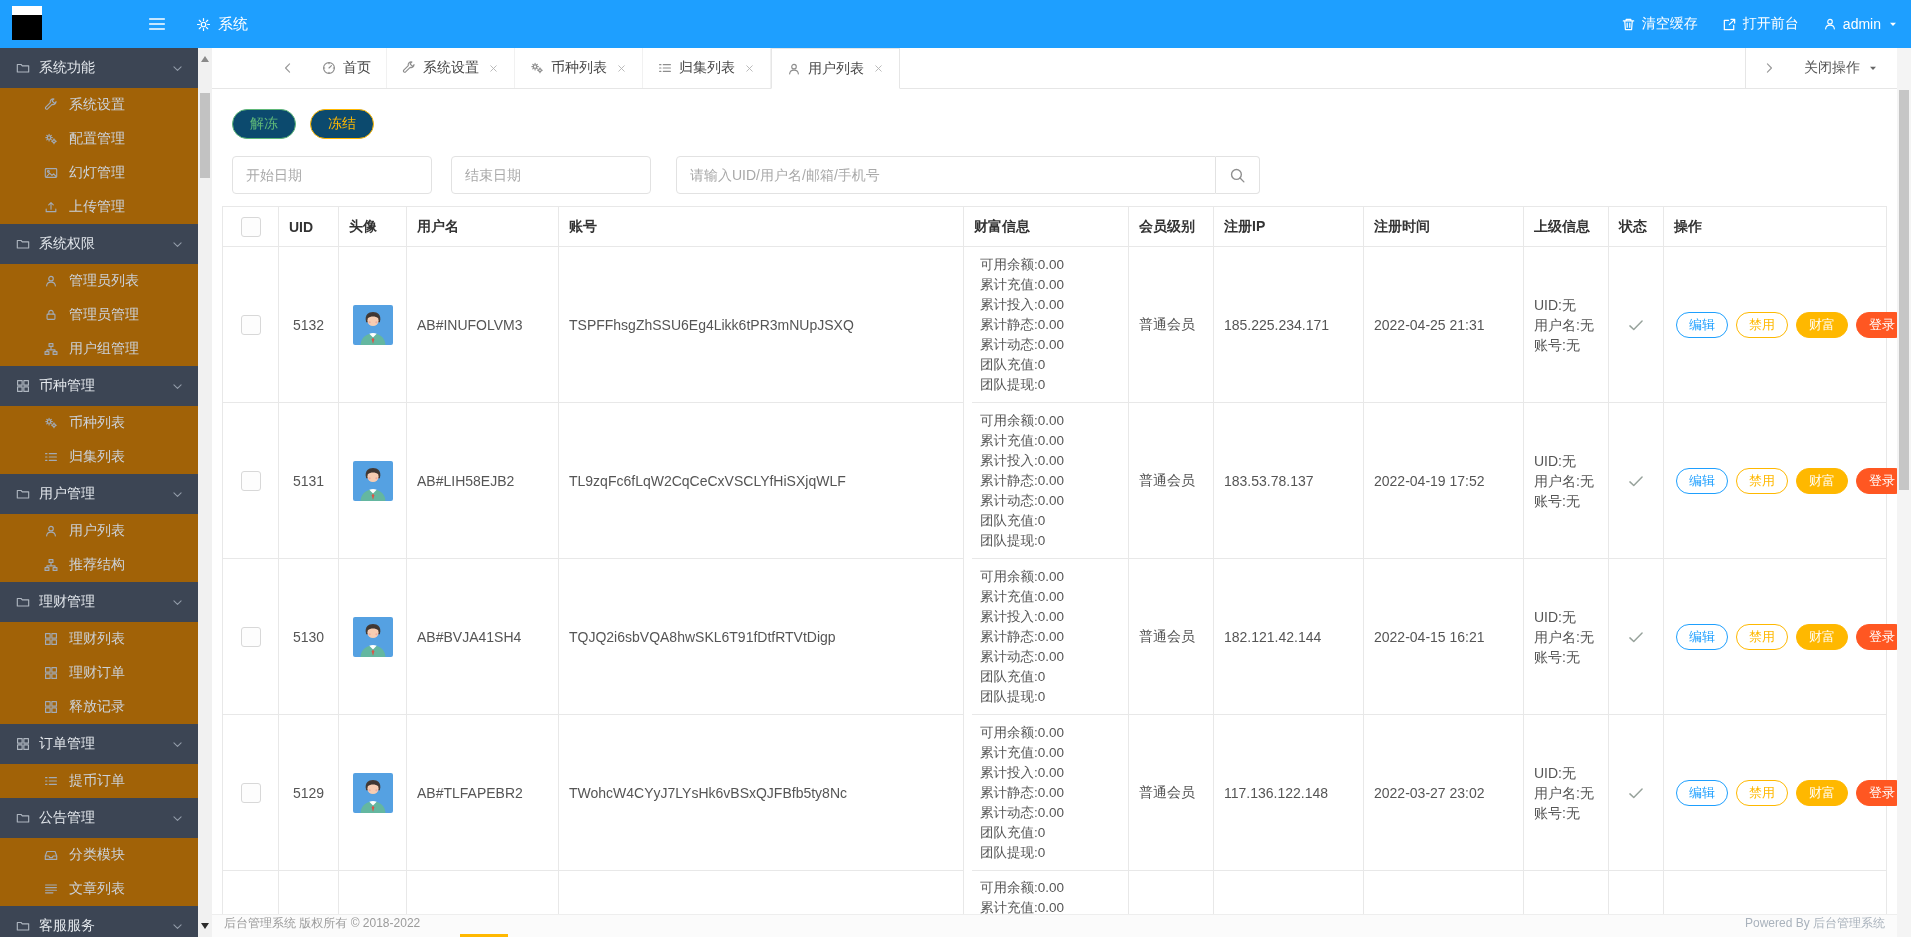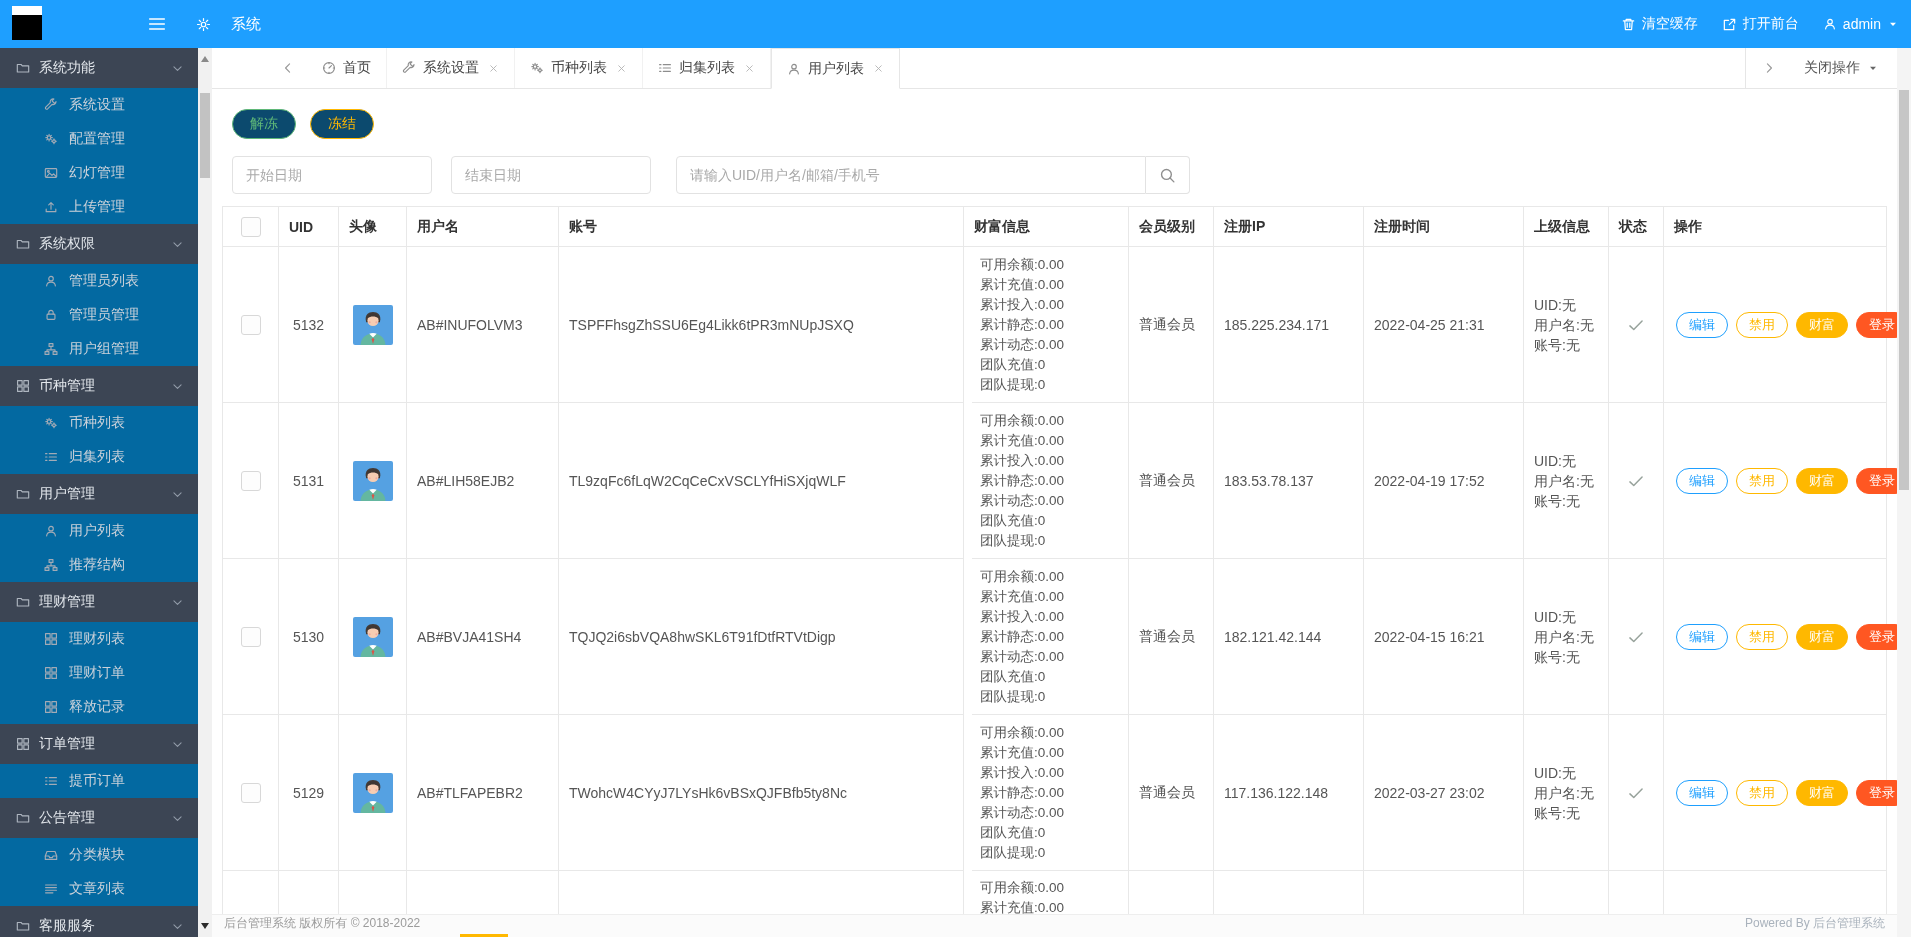--- a/index.html
+++ b/index.html
@@ -8,26 +8,26 @@
   svg{display:block;}
   .ic{display:inline-flex;align-items:center;justify-content:center;}
 
   
   .topbar{position:absolute;top:0;left:0;right:0;height:48px;background:#1E9FFF;color:#fff;
           display:flex;align-items:center;z-index:20;}
   .logo-wrap{width:198px;height:48px;position:relative;flex:none;}
   .logo-img{position:absolute;left:12px;top:6px;width:30px;height:34px;
             background:linear-gradient(#fff 0 9px,#000 9px 100%);}
   .hamburger{position:absolute;left:146px;top:14px;width:22px;height:20px;color:#fff;cursor:pointer;}
-  .sys-title{display:flex;align-items:center;gap:20px;font-size:15px;margin-left:-2px;}
+  .sys-title{display:flex;align-items:center;gap:7px;font-size:15px;margin-left:-2px;}
   .topbar-right{margin-left:auto;display:flex;align-items:center;gap:24px;padding-right:12px;font-size:14px;}
   .top-action{display:flex;align-items:center;gap:6px;cursor:pointer;white-space:nowrap;}
 
   
-  .sidebar{position:absolute;top:48px;left:0;width:198px;bottom:0;background:#0369a1;overflow:hidden;z-index:10;}
+  .sidebar{position:absolute;top:48px;left:0;width:198px;bottom:0;background:#a16207;overflow:hidden;z-index:10;}
   .menu-item{display:flex;align-items:center;cursor:pointer;}
   .menu-header{height:40px;background:#3c4554;color:#e3e7ec;padding:0 14px 0 16px;}
   .menu-header .mi-ic{color:#aeb6c0;margin-right:9px;}
   .menu-header .chev{margin-left:auto;color:#939daa;}
   .menu-sub{height:34px;color:#ccd2da;padding-left:44px;}
   .menu-sub .mi-ic{color:#a3abb6;margin-right:11px;}
 
   
   .side-scroll{position:absolute;left:198px;top:48px;width:14px;bottom:0;background:#f1f1f1;z-index:11;}
   .side-scroll .arrow-up{position:absolute;top:4px;left:3px;width:0;height:0;
@@ -61,21 +61,21 @@
         font-family:inherit;}
   .pill.green{border:1px solid #5FB878;color:#5FB878;}
   .pill.yellow{border:1px solid #FFB800;color:#FFB800;}
 
   .filter-row{margin:17px 0 0 20px;display:flex;align-items:center;}
   .filter-row input{height:38px;border:1px solid #e2e2e2;border-radius:4px;padding:0 13px;font-size:14px;
         color:#333;outline:none;font-family:inherit;box-sizing:border-box;}
   .filter-row input::placeholder{color:#a9a9a9;}
   .inp-date{width:200px;margin-right:19px;}
   .search-group{display:flex;margin-left:6px;}
-  .inp-search{width:470px;border-radius:4px 0 0 4px !important;}
+  .inp-search{width:540px;border-radius:4px 0 0 4px !important;}
   .search-btn{width:44px;height:38px;border:1px solid #e2e2e2;border-left:none;background:#fff;
         border-radius:0 4px 4px 0;display:flex;align-items:center;justify-content:center;color:#8f8f8f;cursor:pointer;}
 
   
   .utable{margin:12px 10px 0 10px;border:1px solid #e8e8e8;border-bottom:none;color:#555;}
   .trow{display:grid;grid-template-columns:56px 60px 68px 152px 405px 165px 85px 150px 160px 85px 55px minmax(0,1fr);}
   .tcell{border-right:1px solid #e8e8e8;border-bottom:1px solid #e8e8e8;display:flex;align-items:center;
          min-width:0;box-sizing:border-box;}
   .trow .tcell:last-child{border-right:none;}
   .thead .tcell{height:40px;font-weight:bold;color:#333;padding-left:10px;}

